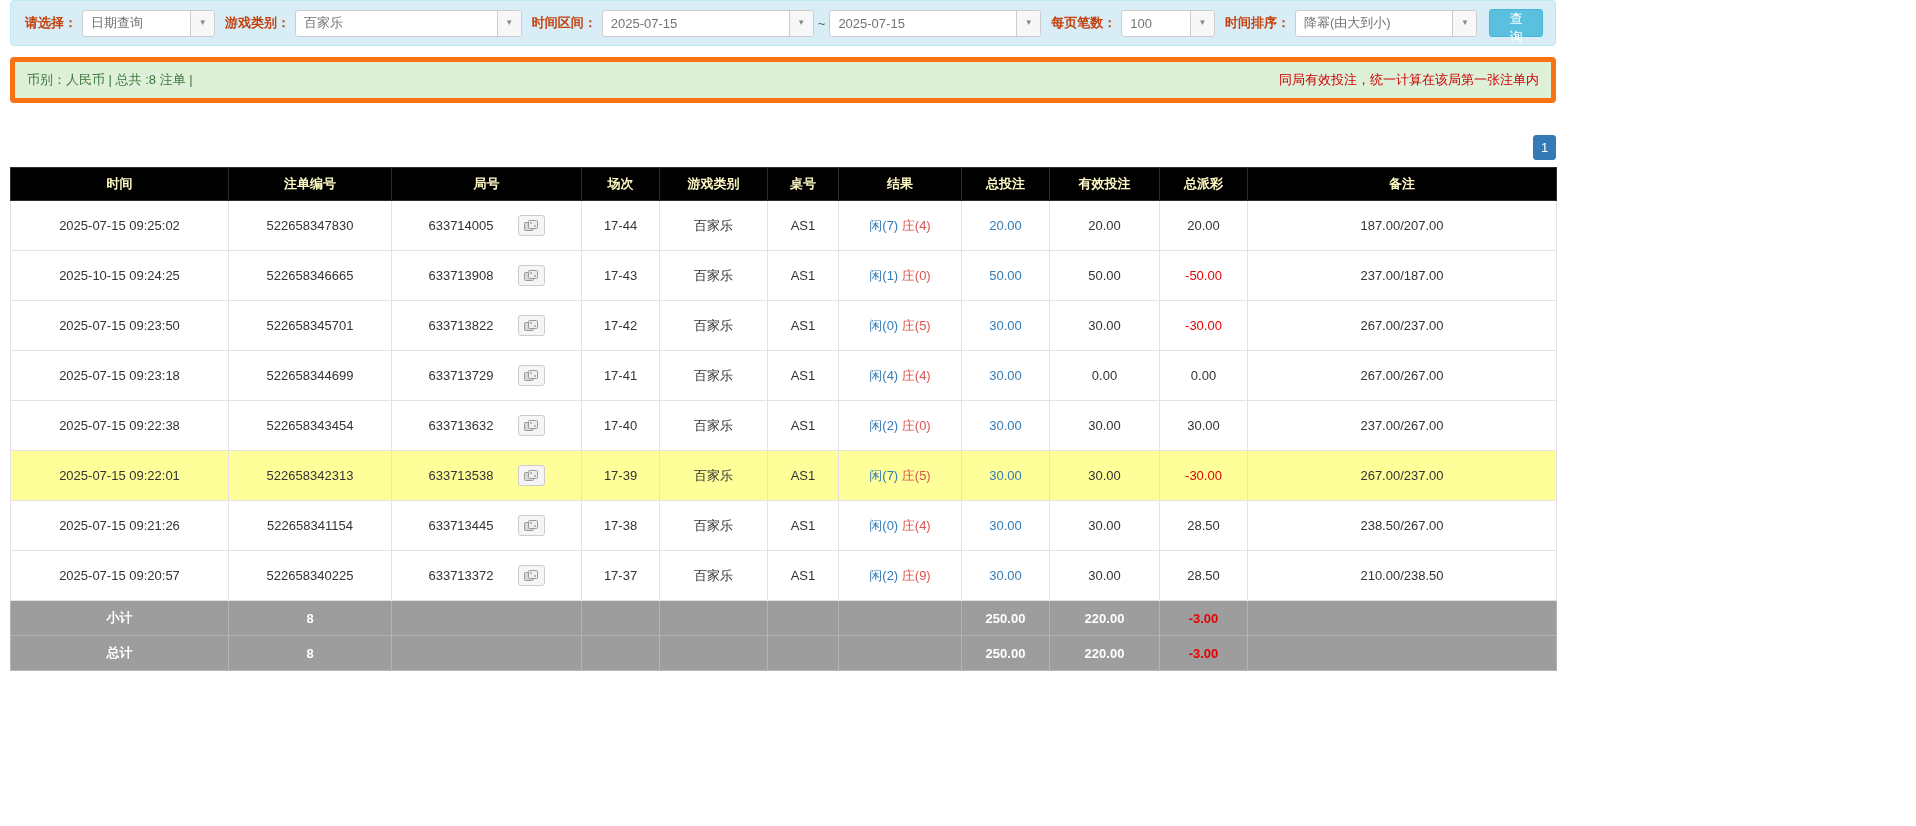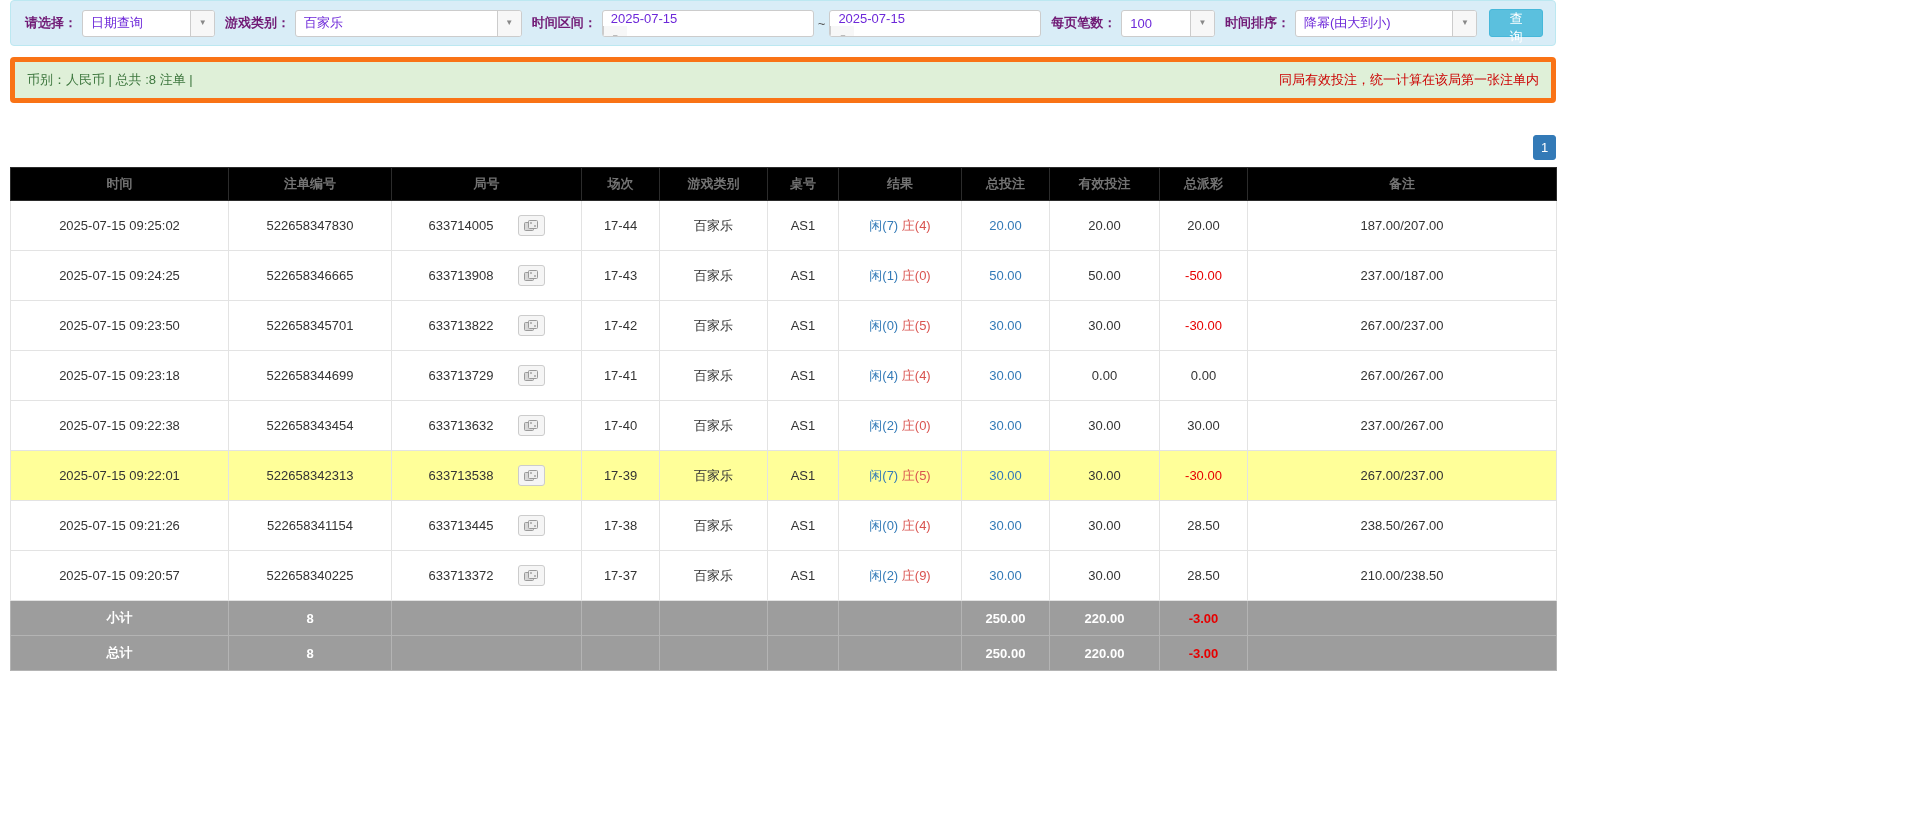--- a/index.html
+++ b/index.html
@@ -25,63 +25,63 @@
   .filter-bar {
     display: flex;
     align-items: center;
     background: #d9edf7;
     border: 1px solid #bce8f1;
     border-radius: 4px;
     padding: 9px 12px;
     height: 46px;
   }
   .flabel {
-    color: #701a75;
+    color: #c2410c;
     font-weight: bold;
     font-size: 13px;
     margin: 0 5px 0 10px;
     white-space: nowrap;
   }
   .flabel:first-child { margin-left: 2px; }
   .combo {
     display: flex;
     align-items: stretch;
     background: #fff;
     border: 1px solid #ccc;
     border-radius: 3px;
     height: 27px;
     overflow: hidden;
   }
   .combo input {
     border: none;
     outline: none;
-    padding: 0 8px;
-    font-size: 13px;
-    color: #6d28d9;
+    padding: 9px 8px;
+    font-size: 13px;
+    color: #737373;
     background: transparent;
     font-family: "Liberation Sans", sans-serif;
     width: 100%;
   }
   .caret-btn {
     flex: 0 0 24px;
     width: 24px;
     border: none;
     border-left: 1px solid #ccc;
     background: #f7f7f7;
     color: #888;
     font-size: 8px;
     line-height: 1;
     cursor: pointer;
     display: flex;
     align-items: center;
     justify-content: center;
   }
   .w-select  { width: 135px; }
   .w-game    { width: 230px; }
-  .w-date    { width: 215px; flex-direction: column; }
+  .w-date    { width: 215px; }
   .w-size    { width: 95px;  }
   .w-sort    { width: 185px; }
   .tilde { color: #555; font-size: 13px; margin: 0 4px; }
   .search-btn {
     background: #5bc0de;
     color: #fff;
     border: 1px solid #46b8da;
     border-radius: 3px;
     height: 28px;
     padding: 0 13px;
@@ -127,21 +127,21 @@
   
   table.bets {
     width: 100%;
     border-collapse: collapse;
     table-layout: fixed;
     font-size: 13px;
     color: #333;
   }
   table.bets thead th {
     background: #000;
-    color: #737373;
+    color: #fef9c3;
     font-weight: bold;
     padding: 7px 20px;
     border: 1px solid #2b2b2b;
     text-align: center;
     font-size: 13px;
   }
   table.bets tbody td {
     padding: 14px 4px;
     text-align: center;
     border: 1px solid #e3e3e3;
@@ -282,21 +282,21 @@
     <td>
       <span class="player">闲(7)</span>
       <span class="banker">庄(4)</span>
     </td>
     <td class="bet-link">20.00</td>
     <td>20.00</td>
     <td>20.00</td>
     <td>187.00/207.00</td>
   </tr>
           <tr>
-    <td>2025-07-15 09:24:25</td>
+    <td>2025-10-15 09:24:25</td>
     <td>522658346665</td>
     <td>
       <span class="round-wrap">
         <span>633713908</span>
         <span class="icon-btn">
           <svg width="15" height="12" viewBox="0 0 15 12" aria-hidden="true">
             <rect x="0.5" y="2.5" width="9" height="8" rx="1" fill="#d8d8d8" stroke="#9a9a9a"></rect>
             <rect x="4.5" y="0.5" width="9" height="8" rx="1" fill="#eeeeee" stroke="#9a9a9a"></rect>
             <circle cx="7" cy="3" r="0.9" fill="#9a9a9a"></circle>
             <circle cx="11" cy="6" r="0.9" fill="#9a9a9a"></circle>

